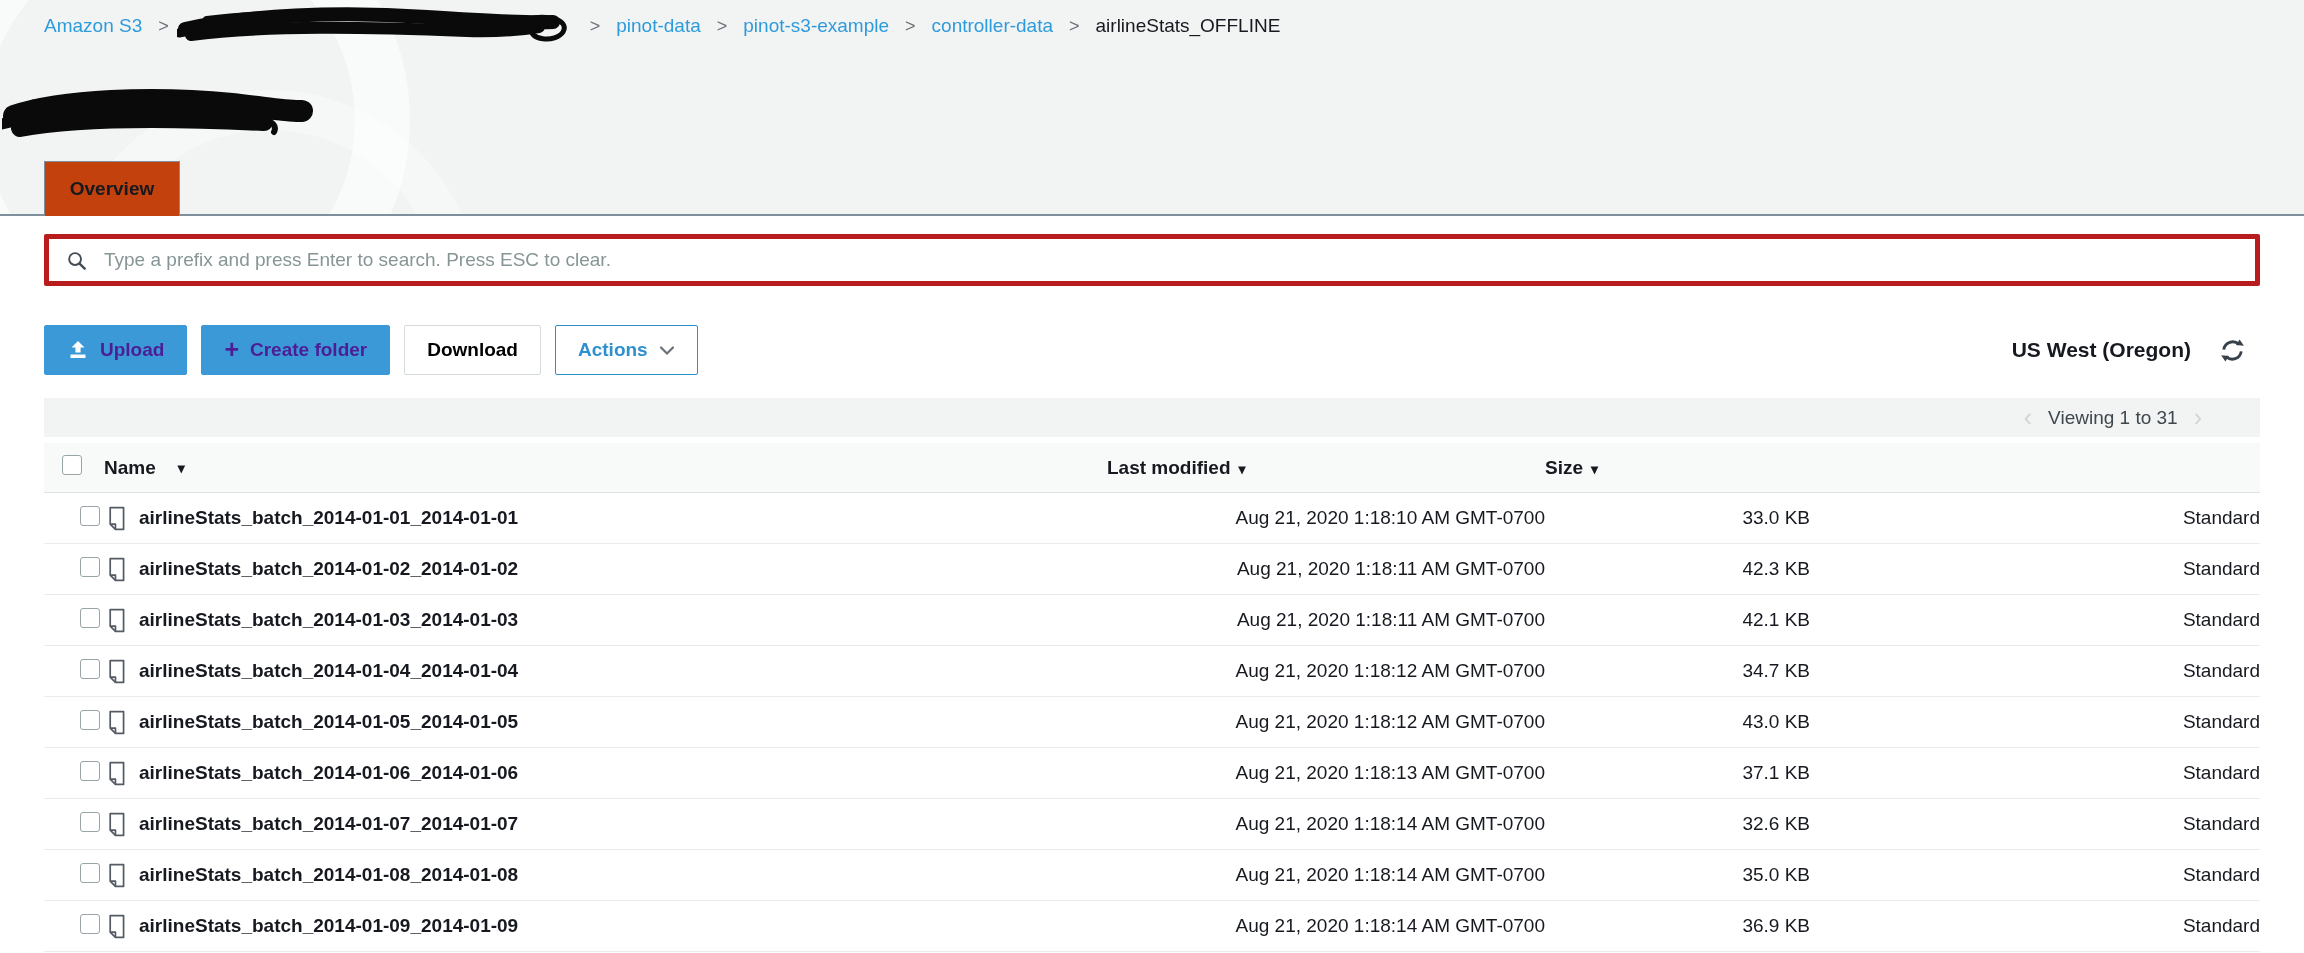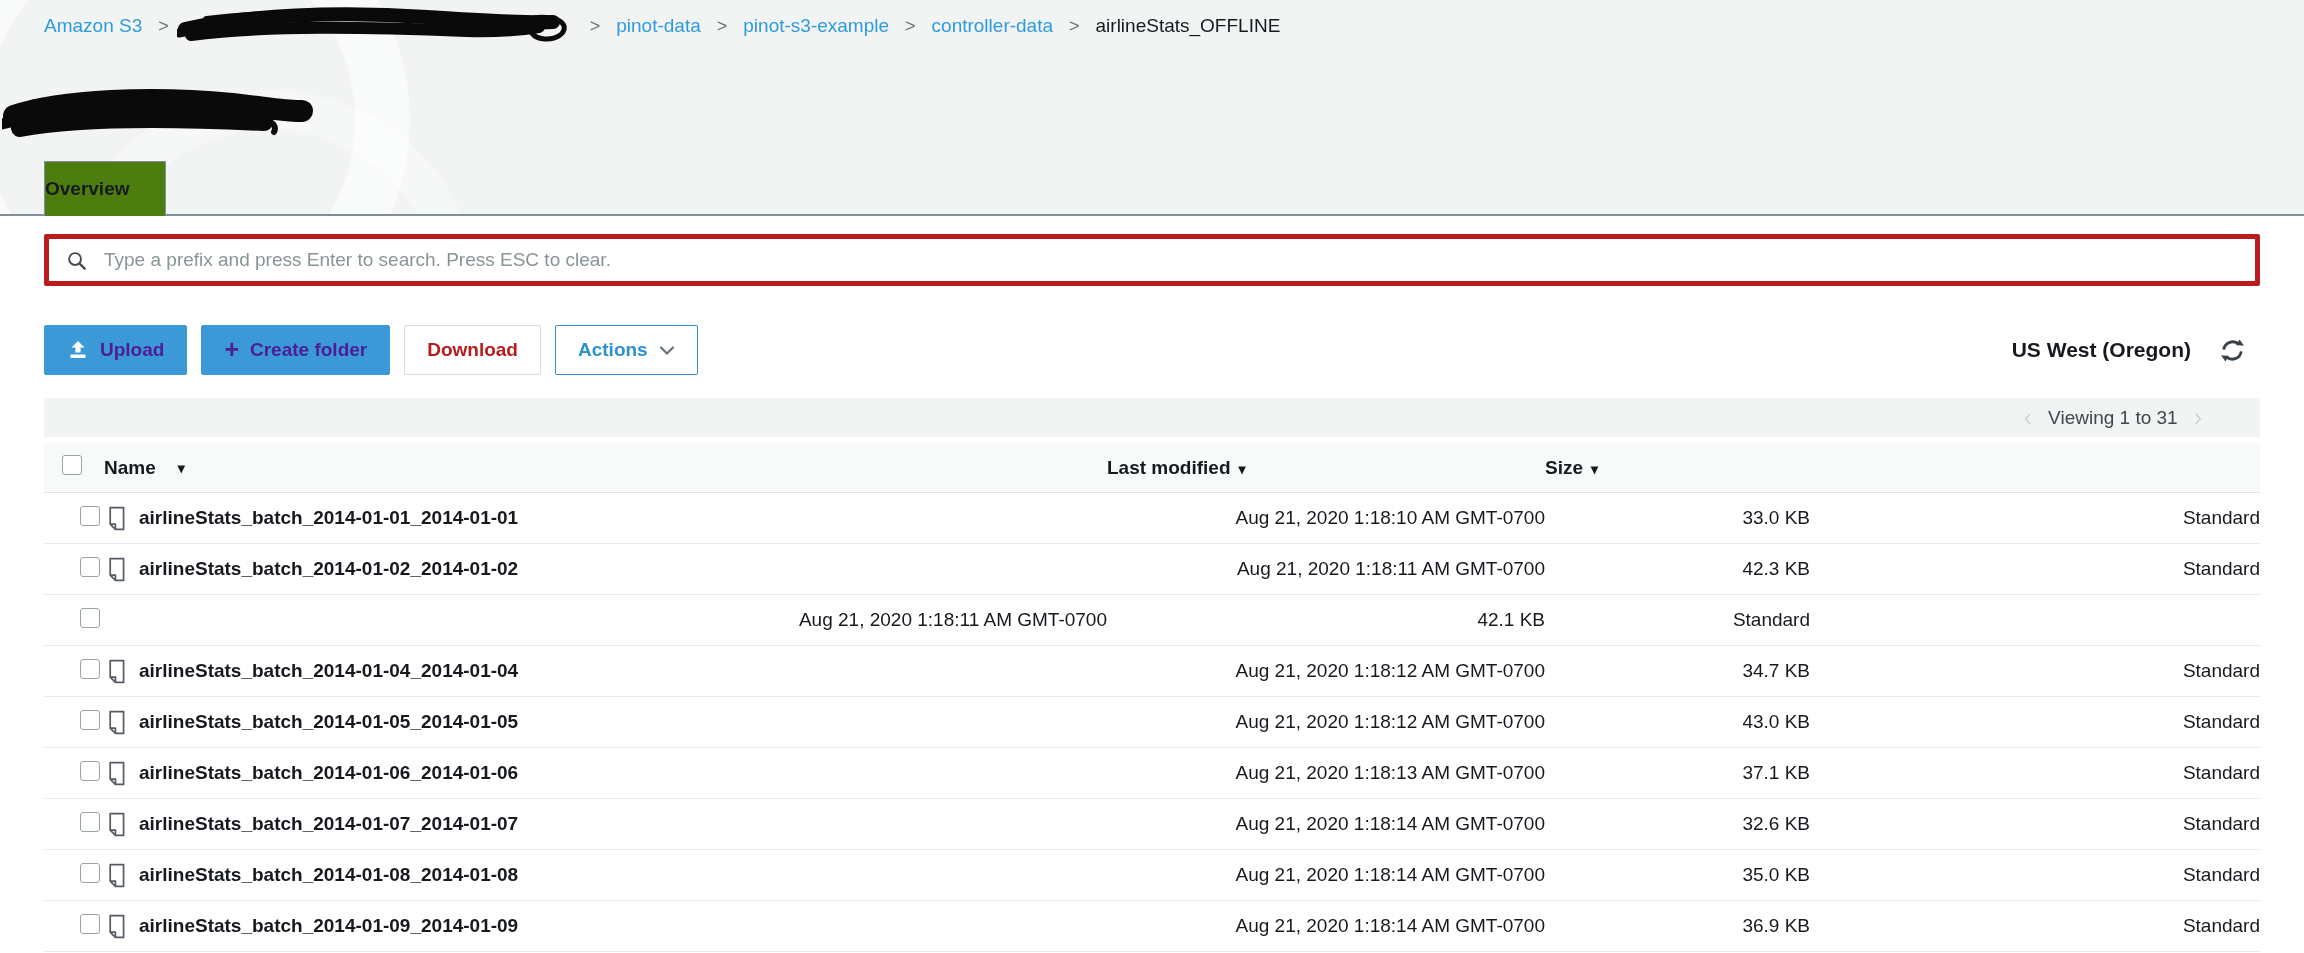--- a/index.html
+++ b/index.html
@@ -44,24 +44,24 @@
   }
   .breadcrumb a{ color:#2e9bdc; text-decoration:none; cursor:pointer; }
   .breadcrumb .sep{ color:#687078; font-size:18px; }
   .breadcrumb .current{ color:#16191f; }
   .crumb-scribble{ margin:-10px -8px; display:block; }
 
   .title-scribble{ position:absolute; left:2px; top:84px; z-index:2; }
 
   .tab{
     position:absolute; left:44px; bottom:0; z-index:3;
-    width:122px; height:55px;
-    background:#4d7c0f;
+    width:136px; height:55px;
+    background:#c2410c;
     border:1px solid #7f8f9c; border-bottom:none;
-    display:flex; align-items:center; justify-content:flex-start;
+    display:flex; align-items:center; justify-content:center;
     font-size:19px; font-weight:bold; color:#16191f;
     cursor:pointer;
   }
 
   
   main{ padding:0 44px; }
 
   .searchbar{
     margin-top:18px; height:52px;
     background:#fff; border:5px solid #b91c1c; border-radius:2px;
@@ -78,21 +78,21 @@
     display:flex; align-items:center; justify-content:space-between;
   }
   .btn-group{ display:flex; gap:14px; }
   .btn{
     height:50px; display:inline-flex; align-items:center; gap:11px;
     padding:0 22px; border-radius:2px;
     font-family:inherit; font-size:19px; font-weight:bold;
     border:1px solid transparent; cursor:pointer; background:#fff;
   }
   .btn-primary{ background:#3b99d8; border-color:#3b99d8; color:#4c1d95; }
-  .btn-disabled{ background:#ffffff; border-color:#d5dbdb; color:#b91c1c; cursor:default; }
+  .btn-disabled{ background:#ffffff; border-color:#d5dbdb; color:#000000; cursor:default; }
   .btn-outline{ background:#ffffff; border-color:#2e90cf; color:#2e90cf; }
   .plus-glyph{ font-size:25px; font-weight:bold; line-height:0; margin-top:-2px; }
 
   .region-wrap{ display:flex; align-items:center; gap:28px; padding-right:14px;font-weight:bold; }
   .region-label{ font-size:21px; color:#16191f; }
   .refresh-btn{ cursor:pointer; display:flex; align-items:center; }
 
   .viewing-bar{
     margin-top:23px; height:39px;
     background:#f2f3f3;
@@ -271,20 +271,27 @@
     </div>
     <div class="cell">Aug 21, 2020 1:18:11 AM GMT-0700</div>
     <div class="cell">42.3 KB</div>
     <div class="cell">Standard</div>
   </div>
 
   <div class="trow">
     <div class="cell check">
       <span class="checkbox"></span>
     </div>
+    <div class="cell name-cell">
+      <svg class="file-glyph" width="21" height="25" viewBox="0 0 22 26">
+        <path d="M6.5 1.5 H20.5 V24.5 H12 L6.5 19 Z" fill="#ffffff" stroke="#545b64" stroke-width="1.8" stroke-linejoin="round"></path>
+        <path d="M6.5 19 H12 V24.5" fill="none" stroke="#545b64" stroke-width="1.8" stroke-linejoin="round"></path>
+      </svg>
+      <a class="obj-name">airlineStats_batch_2014-01-03_2014-01-03</a>
+    </div>
     <div class="cell">Aug 21, 2020 1:18:11 AM GMT-0700</div>
     <div class="cell">42.1 KB</div>
     <div class="cell">Standard</div>
   </div>
 
   <div class="trow">
     <div class="cell check">
       <span class="checkbox"></span>
     </div>
     <div class="cell name-cell">

